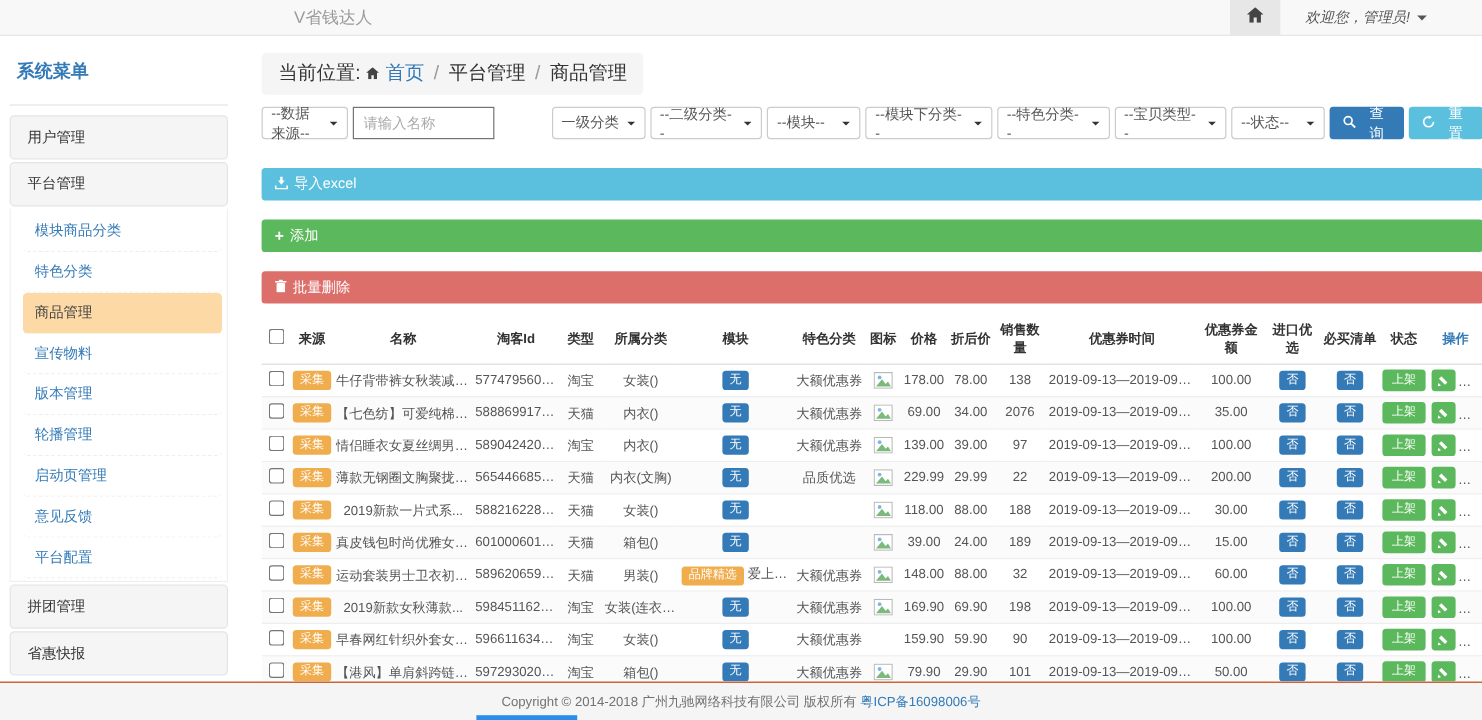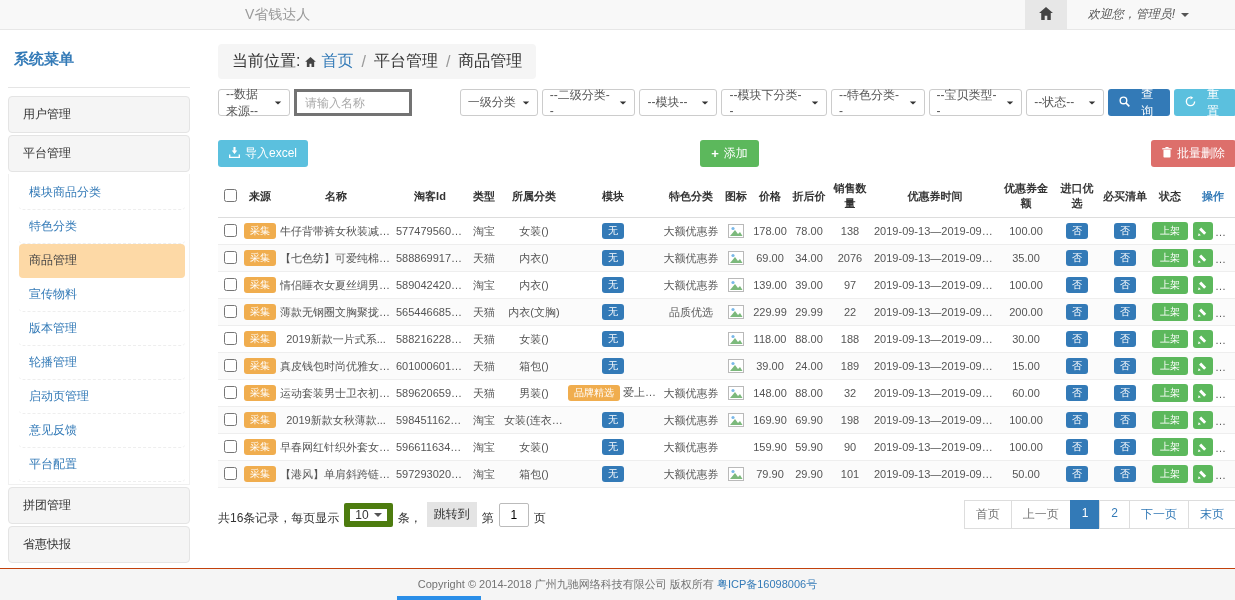--- a/index.html
+++ b/index.html
@@ -39,32 +39,32 @@
     border-radius:4px; padding:7px 14px; font-size:16px; color:#333; }
   .breadcrumb .link { color:#337ab7; cursor:pointer; }
   .breadcrumb .sep { color:#999; padding:0 3px; }
 
   
   .filters { display:flex; align-items:center; margin-top:10px; gap:4px; }
   .fselect { border:1px solid #ccc; border-radius:3px; height:27px; font-size:12px;
     color:#555; padding:0 7px; display:flex; align-items:center;
     justify-content:space-between; background:#fff; cursor:pointer; gap:6px; }
   .fselect .caret-down { border-top-color:#333; transform:scale(.8); }
-  .ftext { border:3px solid #737373; border-radius:0; height:27px; width:118px;
+  .ftext { border:1px solid #737373; border-radius:0; height:27px; width:118px;
     font-size:12px; padding:0 8px; color:#333; }
   .ftext::placeholder { color:#aaa; }
   .btn { border:none; border-radius:3px; height:27px; font-size:12px; color:#fff;
     padding:0 11px; display:inline-flex; align-items:center; gap:5px; cursor:pointer; }
   .btn-primary { background:#337ab7; }
   .btn-info { background:#5bc0de; }
   .btn-success { background:#5cb85c; }
   .btn-danger { background:#dd6f6b; }
 
   
-  .toolbar { display:flex; justify-content:space-between; gap:16px; margin-top:24px; }
+  .toolbar { display:flex; justify-content:flex-start; gap:16px; margin-top:24px;flex-direction:column; }
 
   
   table { width:100%; border-collapse:collapse; table-layout:fixed; margin-top:8px;
     font-size:11px; color:#555; }
   th { font-weight:bold; color:#333; padding:6px 2px; text-align:center;
     border-bottom:1px solid #ddd; font-size:11px; }
   th.op-col { color:#337ab7; }
   td { padding:4px 2px; text-align:center; border-bottom:1px solid #eee;
     overflow:hidden; white-space:nowrap; text-overflow:ellipsis; vertical-align:middle; }
   tbody tr:nth-child(even) { background:#fbfbfb; }

